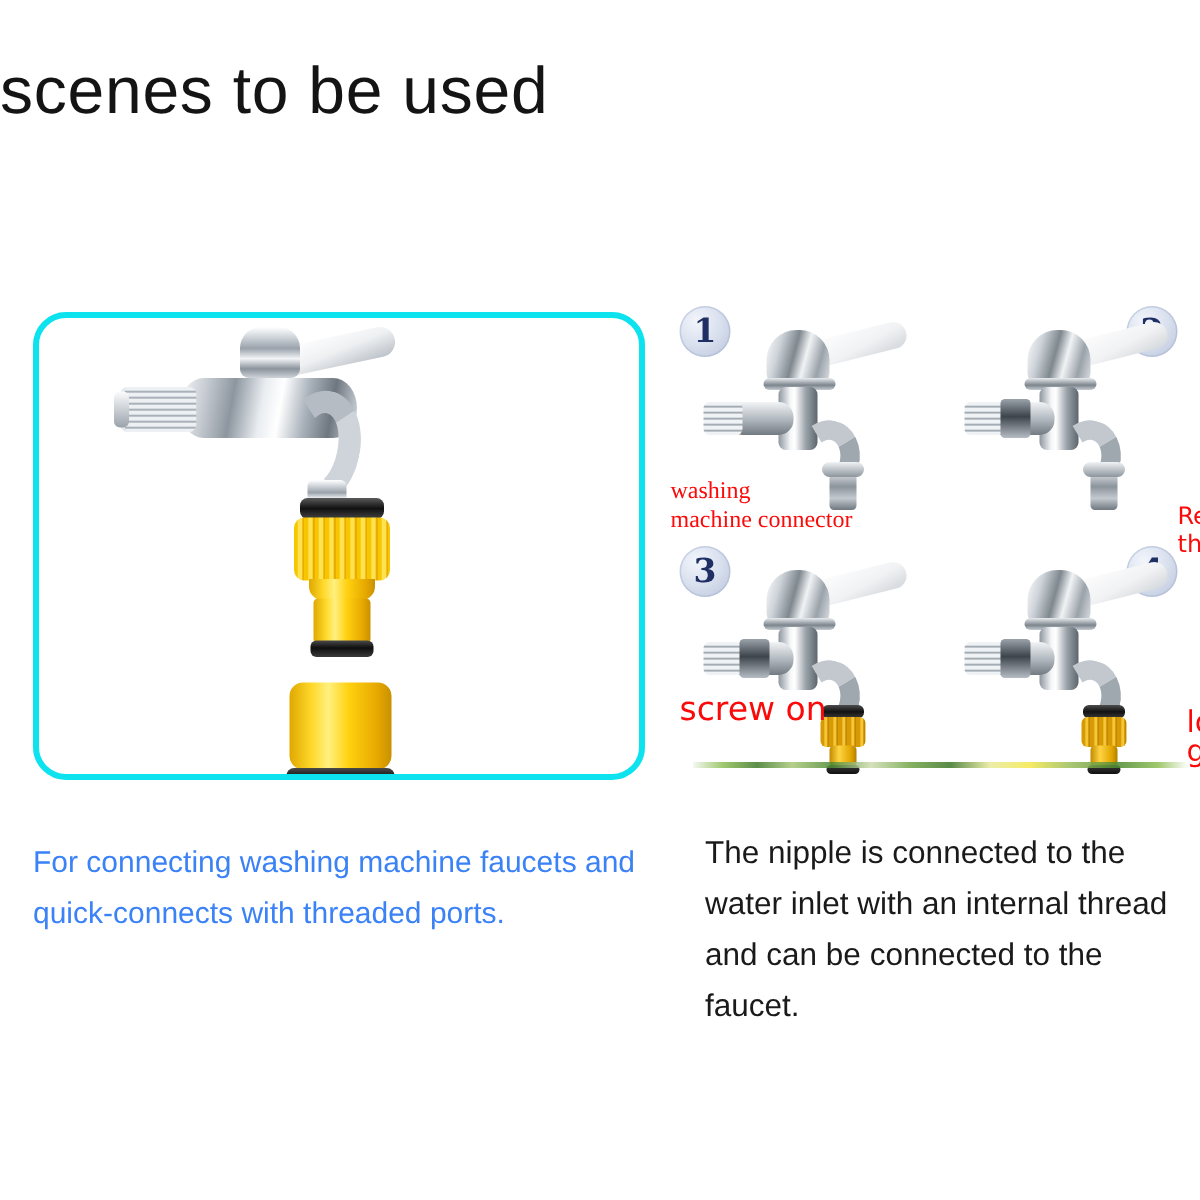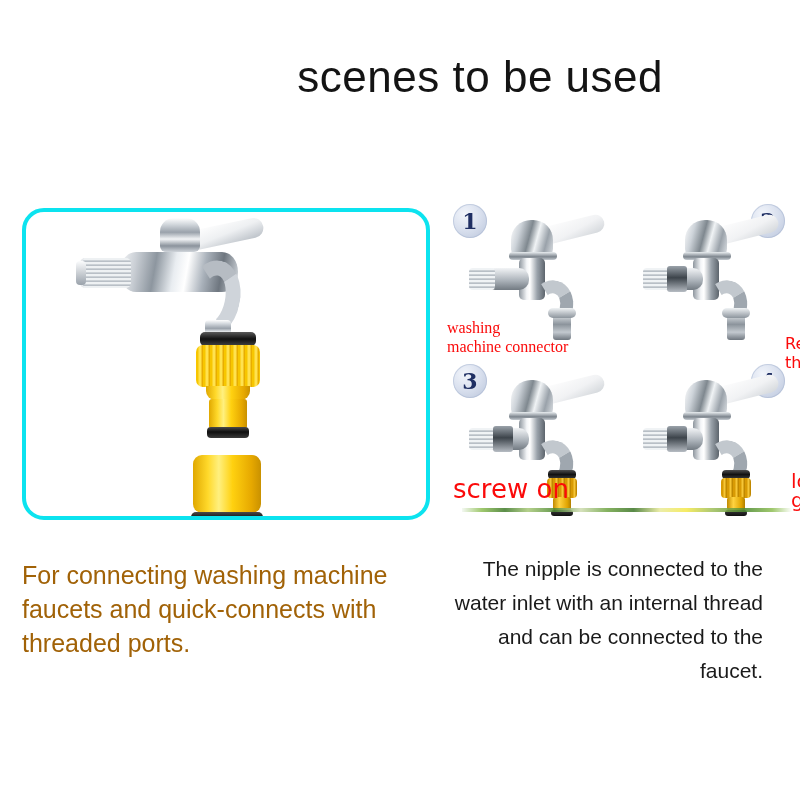--- a/index.html
+++ b/index.html
@@ -14,23 +14,23 @@
     position: relative;
     overflow: hidden;
     font-family: "Liberation Sans", "DejaVu Sans", sans-serif;
     color: #1a1a1a;
   }
 
   
   .page-title {
     position: absolute;
     left: 0;
-    top: 48px;
+    top: 32px;
     width: 663px;
-    text-align: right;
+    text-align: left;
     font-size: 44px;
     font-weight: 400;
     letter-spacing: 0.5px;
     color: #141414;
     line-height: 58px;
   }
 
   
   .left-panel {
     position: absolute;
@@ -258,21 +258,21 @@
     position: absolute;
     color: #fb0a0a;
     font-size: 16px;
     line-height: 19px;
     font-weight: 400;
     white-space: pre-line;
     font-family: "DejaVu Sans", sans-serif;
   }
   .cap-1 { left: 2px;  top: 118px; font-family: Liberation Serif, serif; }
   .cap-2 { left: 166px; top: 134px; }
-  .cap-3 { left: 8px;  top: 120px; font-size: 26px; }
+  .cap-3 { left: 8px;  top: 104px; font-size: 22px; }
   .cap-4 { left: 172px; top: 112px; font-size: 20px; }
 
   
   .mini-faucet {
     position: absolute;
     left: 24px;
     top: 18px;
     width: 132px;
     height: 108px;
   }
@@ -404,35 +404,34 @@
       #8fbf55 94%, #ffffff 100%);
     opacity: .85;
   }
 
   
   .caption-left {
     position: absolute;
     left: 22px;
     top: 558px;
     width: 418px;
-    font-size: 25px;
+    font-size: 20px;
     line-height: 34px;
-    color: #a16207;
+    color: #3b82f6;
     white-space: pre-line;
   }
   .caption-right {
     position: absolute;
-    left: 443px;
+    left: 470px;
     top: 552px;
     width: 320px;
     font-size: 21px;
     line-height: 34px;
     color: #1a1a1a;
     white-space: pre-line;
-    text-align: right;
   }
 </style>
 </head>
 <body>
 
 <div class="page-title">scenes to be used</div>
 
 <div class="left-panel">
   <div class="hero-stage">
 

